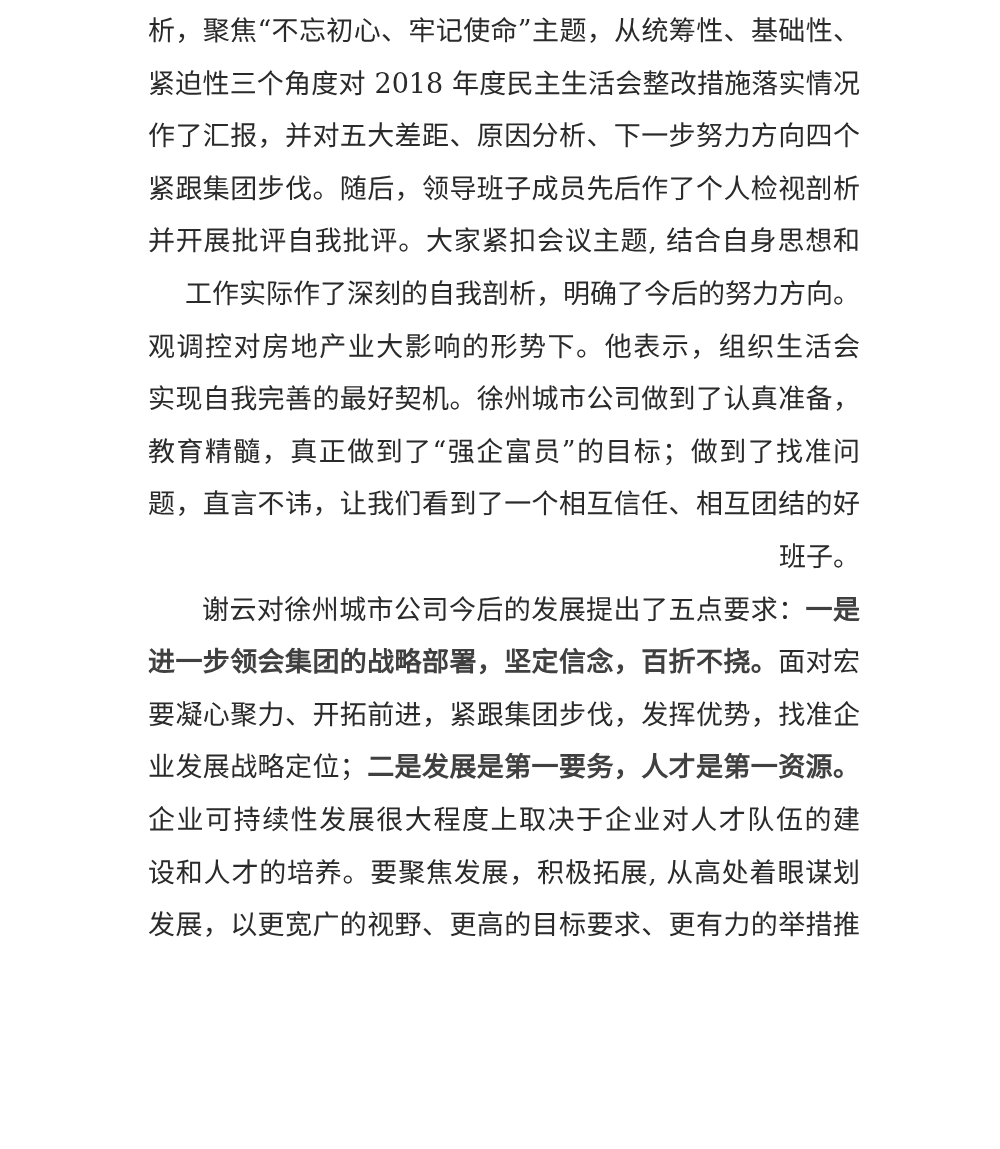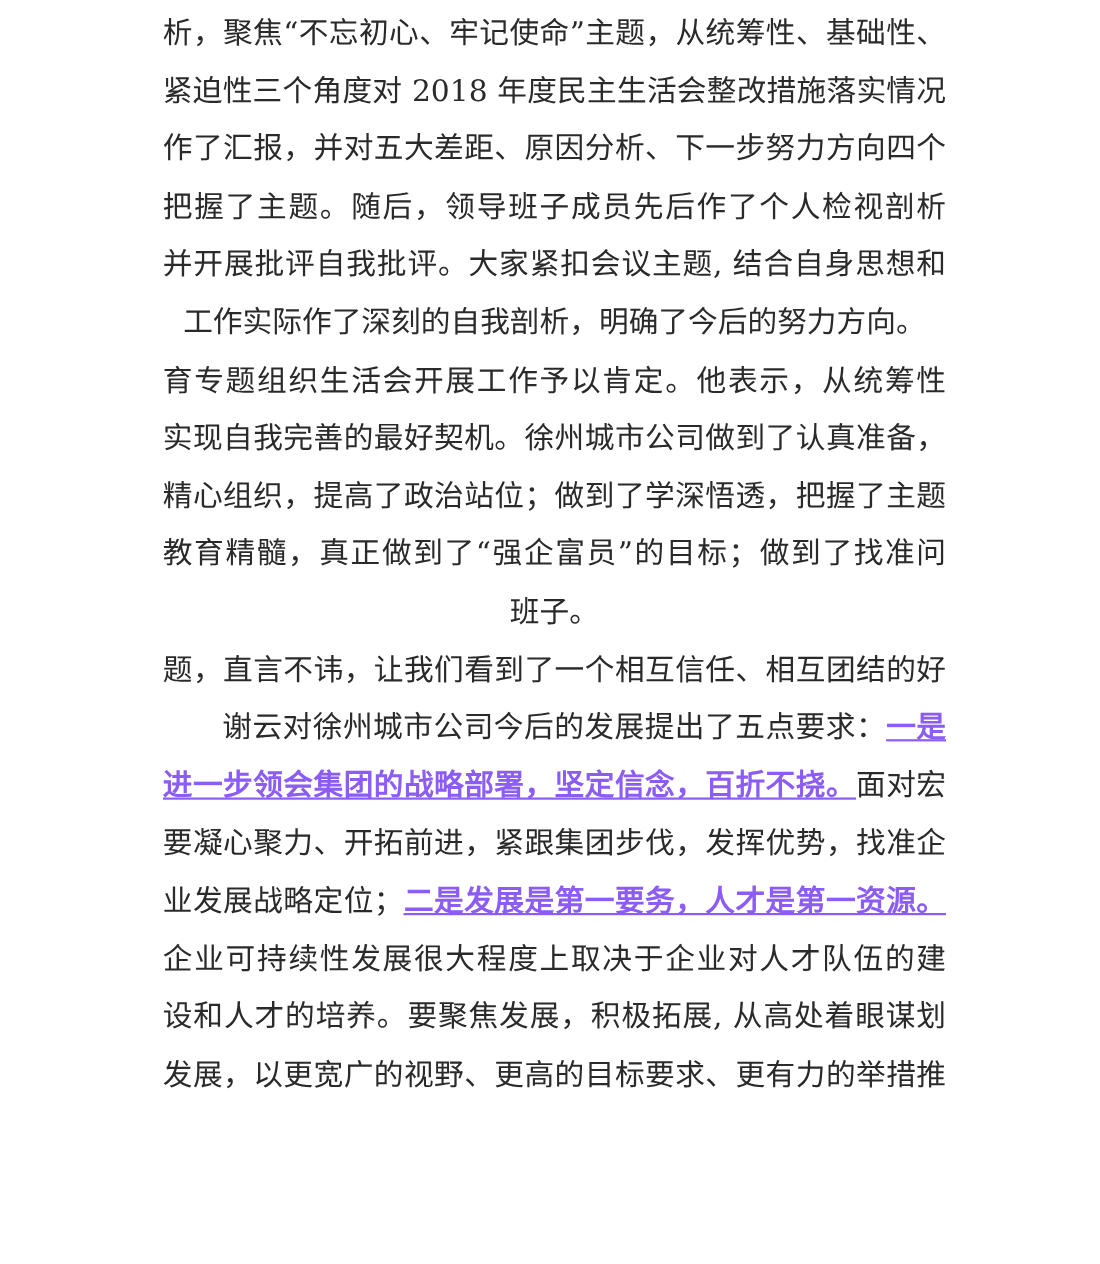--- a/index.html
+++ b/index.html
@@ -20,56 +20,54 @@
     top: 5px;
     width: 712px;
   }
   .line {
     font-family: "DejaVu Serif", "Liberation Serif", serif;
     font-size: 27px;
     line-height: 52.6px;
     height: 52.6px;
     color: #2a2a2a;
     overflow: hidden;
-    text-align: center;
+    text-align: right;
     white-space: nowrap;
   }
   
   .line.fill {
     white-space: normal;
     text-align: justify;
     text-align-last: justify;
     text-justify: inter-character;
   }
   .line.indent {
     text-indent: 54px;
   }
   .seg.bold {
     font-weight: 700;
-    color: #8b5cf6;
-    text-decoration: underline;
+    color: #404040;
   }
 </style>
 </head>
 <body>
 
 <div class="page">
   <div class="text-column">
       <div class="line fill"><span class="seg">析，聚焦“不忘初心、牢记使命”主题，从统筹性、基础性、</span></div>
       <div class="line fill"><span class="seg">紧迫性三个角度对 2018 年度民主生活会整改措施落实情况</span></div>
       <div class="line fill"><span class="seg">作了汇报，并对五大差距、原因分析、下一步努力方向四个</span></div>
-      <div class="line fill"><span class="seg">把握了主题。随后，领导班子成员先后作了个人检视剖析</span></div>
+      <div class="line fill"><span class="seg">紧跟集团步伐。随后，领导班子成员先后作了个人检视剖析</span></div>
       <div class="line fill"><span class="seg">并开展批评自我批评。大家紧扣会议主题, 结合自身思想和</span></div>
       <div class="line"><span class="seg">工作实际作了深刻的自我剖析，明确了今后的努力方向。</span></div>
-      <div class="line fill"><span class="seg">育专题组织生活会开展工作予以肯定。他表示，从统筹性</span></div>
+      <div class="line fill"><span class="seg">观调控对房地产业大影响的形势下。他表示，组织生活会</span></div>
       <div class="line fill"><span class="seg">实现自我完善的最好契机。徐州城市公司做到了认真准备，</span></div>
-      <div class="line fill"><span class="seg">精心组织，提高了政治站位；做到了学深悟透，把握了主题</span></div>
       <div class="line fill"><span class="seg">教育精髓，真正做到了“强企富员”的目标；做到了找准问</span></div>
+      <div class="line fill"><span class="seg">题，直言不讳，让我们看到了一个相互信任、相互团结的好</span></div>
       <div class="line"><span class="seg">班子。</span></div>
-      <div class="line fill"><span class="seg">题，直言不讳，让我们看到了一个相互信任、相互团结的好</span></div>
       <div class="line fill indent"><span class="seg">谢云对徐州城市公司今后的发展提出了五点要求：</span><span class="seg bold">一是</span></div>
       <div class="line fill"><span class="seg bold">进一步领会集团的战略部署，坚定信念，百折不挠。</span><span class="seg">面对宏</span></div>
       <div class="line fill"><span class="seg">要凝心聚力、开拓前进，紧跟集团步伐，发挥优势，找准企</span></div>
       <div class="line fill"><span class="seg">业发展战略定位；</span><span class="seg bold">二是发展是第一要务，人才是第一资源。</span></div>
       <div class="line fill"><span class="seg">企业可持续性发展很大程度上取决于企业对人才队伍的建</span></div>
       <div class="line fill"><span class="seg">设和人才的培养。要聚焦发展，积极拓展, 从高处着眼谋划</span></div>
       <div class="line fill"><span class="seg">发展，以更宽广的视野、更高的目标要求、更有力的举措推</span></div>
     </div>
 </div>
 

